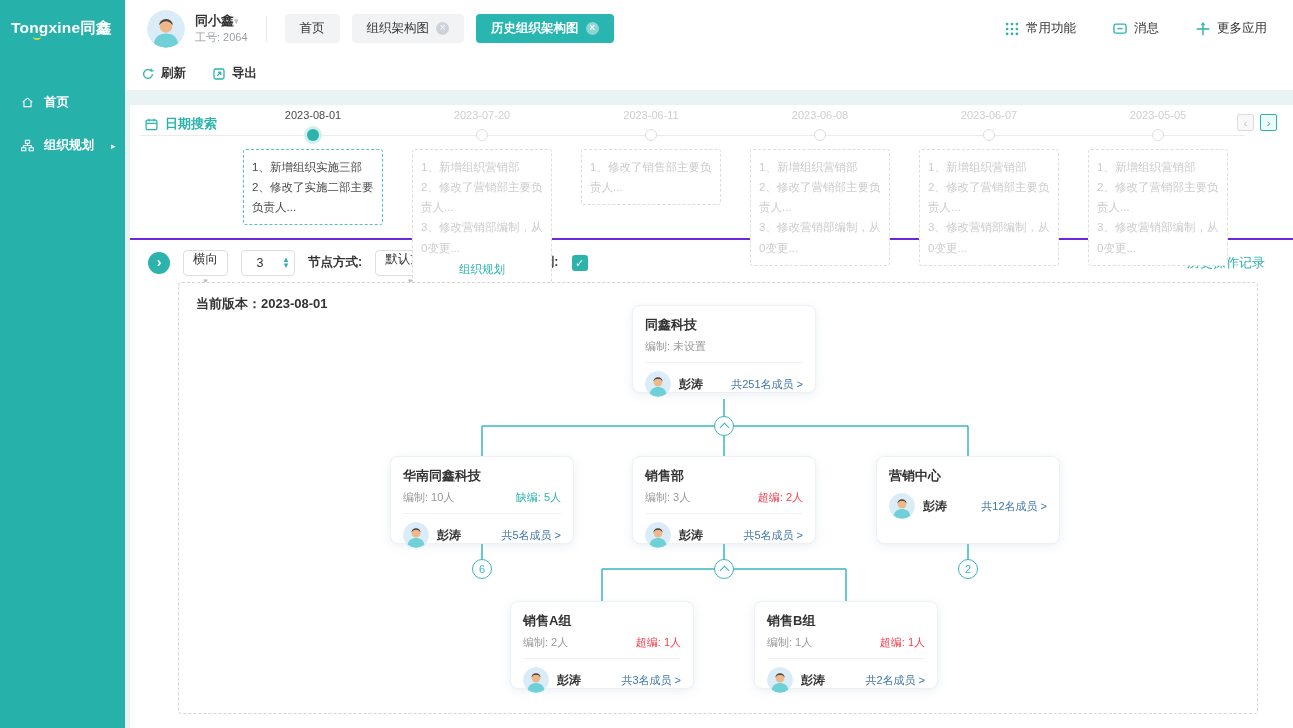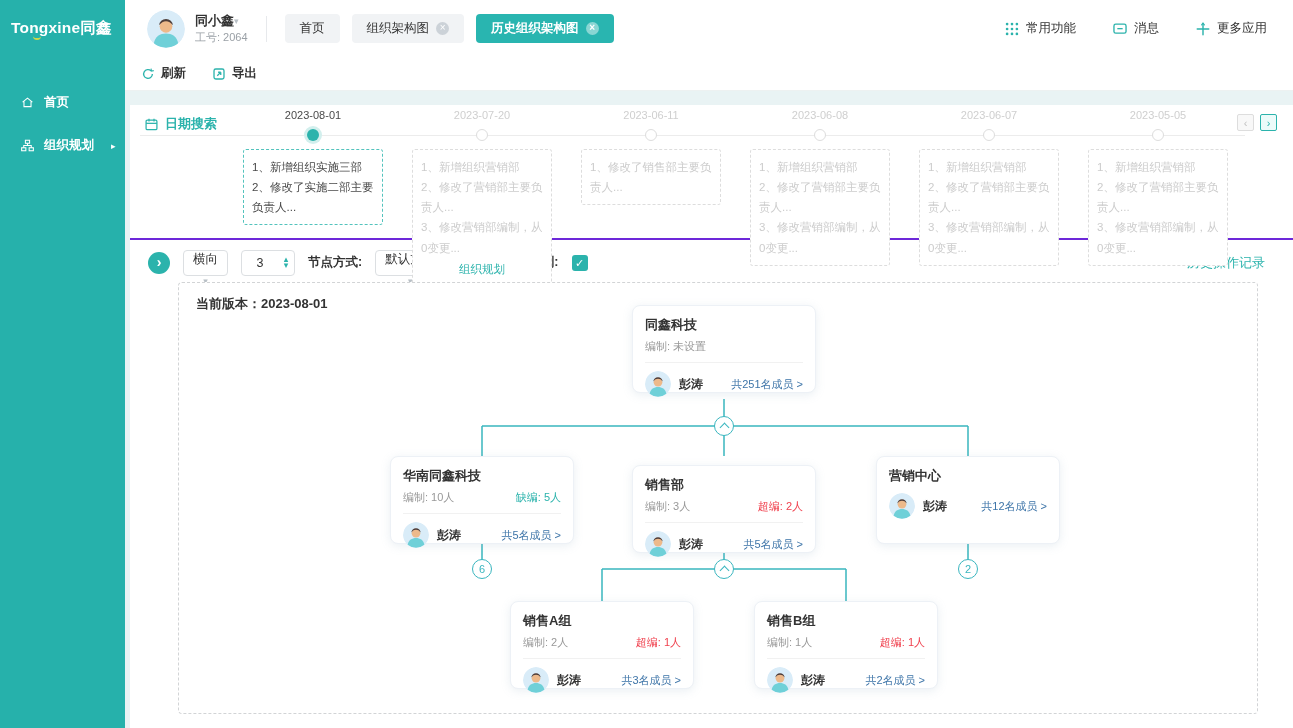--- a/index.html
+++ b/index.html
@@ -336,21 +336,21 @@
             <circle cx="18" cy="18" r="18" fill="#d9ecf8"></circle>
               <circle cx="18" cy="15.5" r="6" fill="#edb98a"></circle>
             <path d="M11.6 14.5 a6.4 6 0 0 1 12.8 0 c-2-2.9-3.8-3.9-6.4-3.9 c-2.6 0-4.4 1-6.4 3.9 z" fill="#4f3e3a"></path>
             <path d="M6.5 31.5 c1-6.5 6-9.3 11.5-9.3 c5.5 0 10.5 2.8 11.5 9.3 a18 18 0 0 1 -23 0 z" fill="#6fd0d8"></path>
           </svg>
           <span class="leader">彭涛</span>
           <span class="members">共5名成员 &gt;</span>
         </div>
       </div>
 
-      <div class="node" style="left:453px;top:182px">
+      <div class="node" style="left:453px;top:173px">
         <div class="title">销售部</div>
         <div class="meta">
           <span>编制: 3人</span>
           <span class="st-red">超编: 2人</span>
         </div>
         <div class="bottom">
           <svg class="avatar" width="26" height="26" viewBox="0 0 36 36">
             <circle cx="18" cy="18" r="18" fill="#d9ecf8"></circle>
               <circle cx="18" cy="15.5" r="6" fill="#edb98a"></circle>
             <path d="M11.6 14.5 a6.4 6 0 0 1 12.8 0 c-2-2.9-3.8-3.9-6.4-3.9 c-2.6 0-4.4 1-6.4 3.9 z" fill="#4f3e3a"></path>

